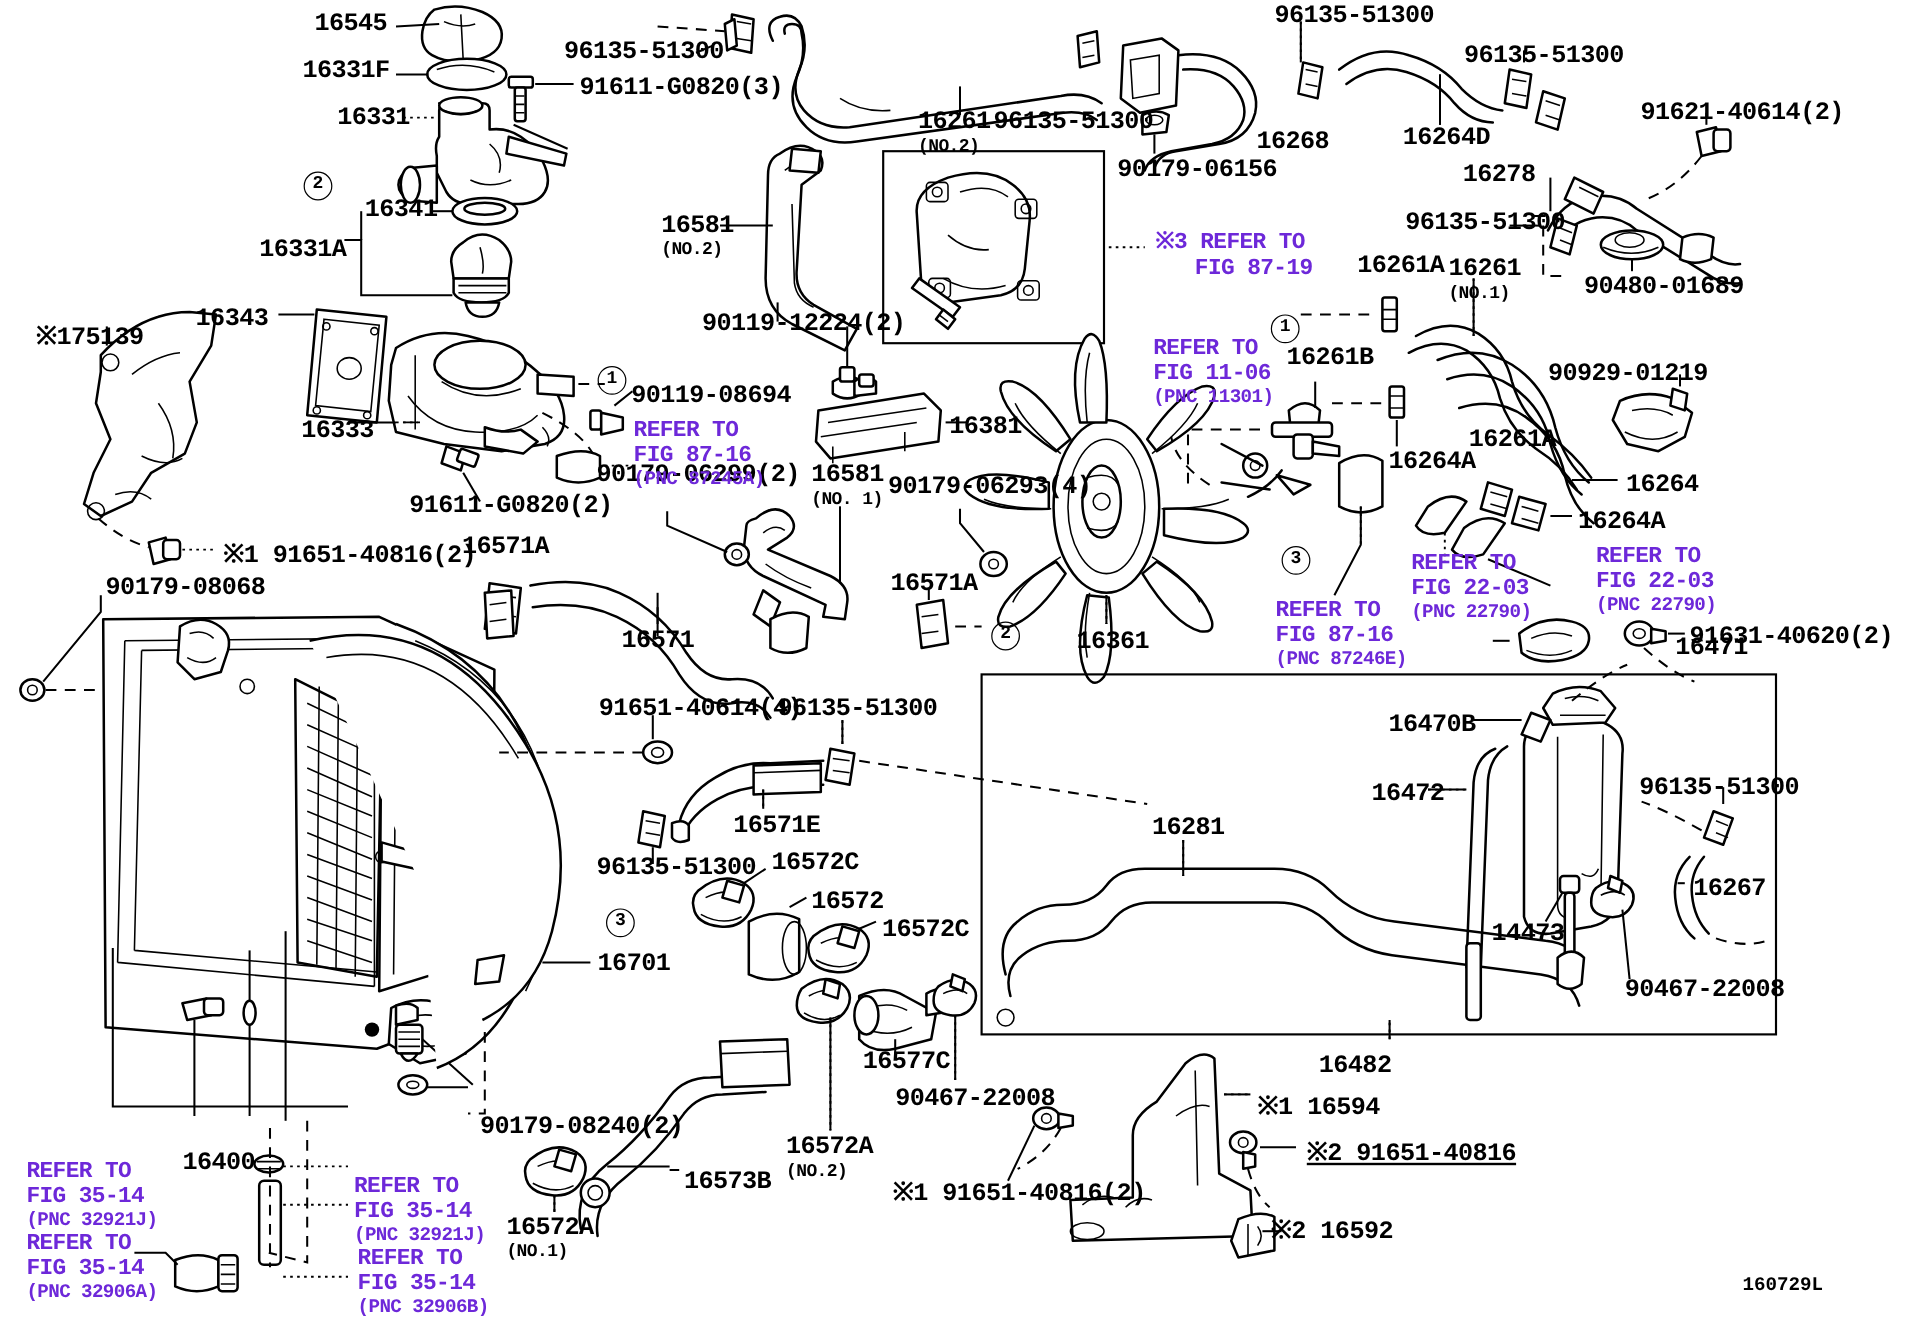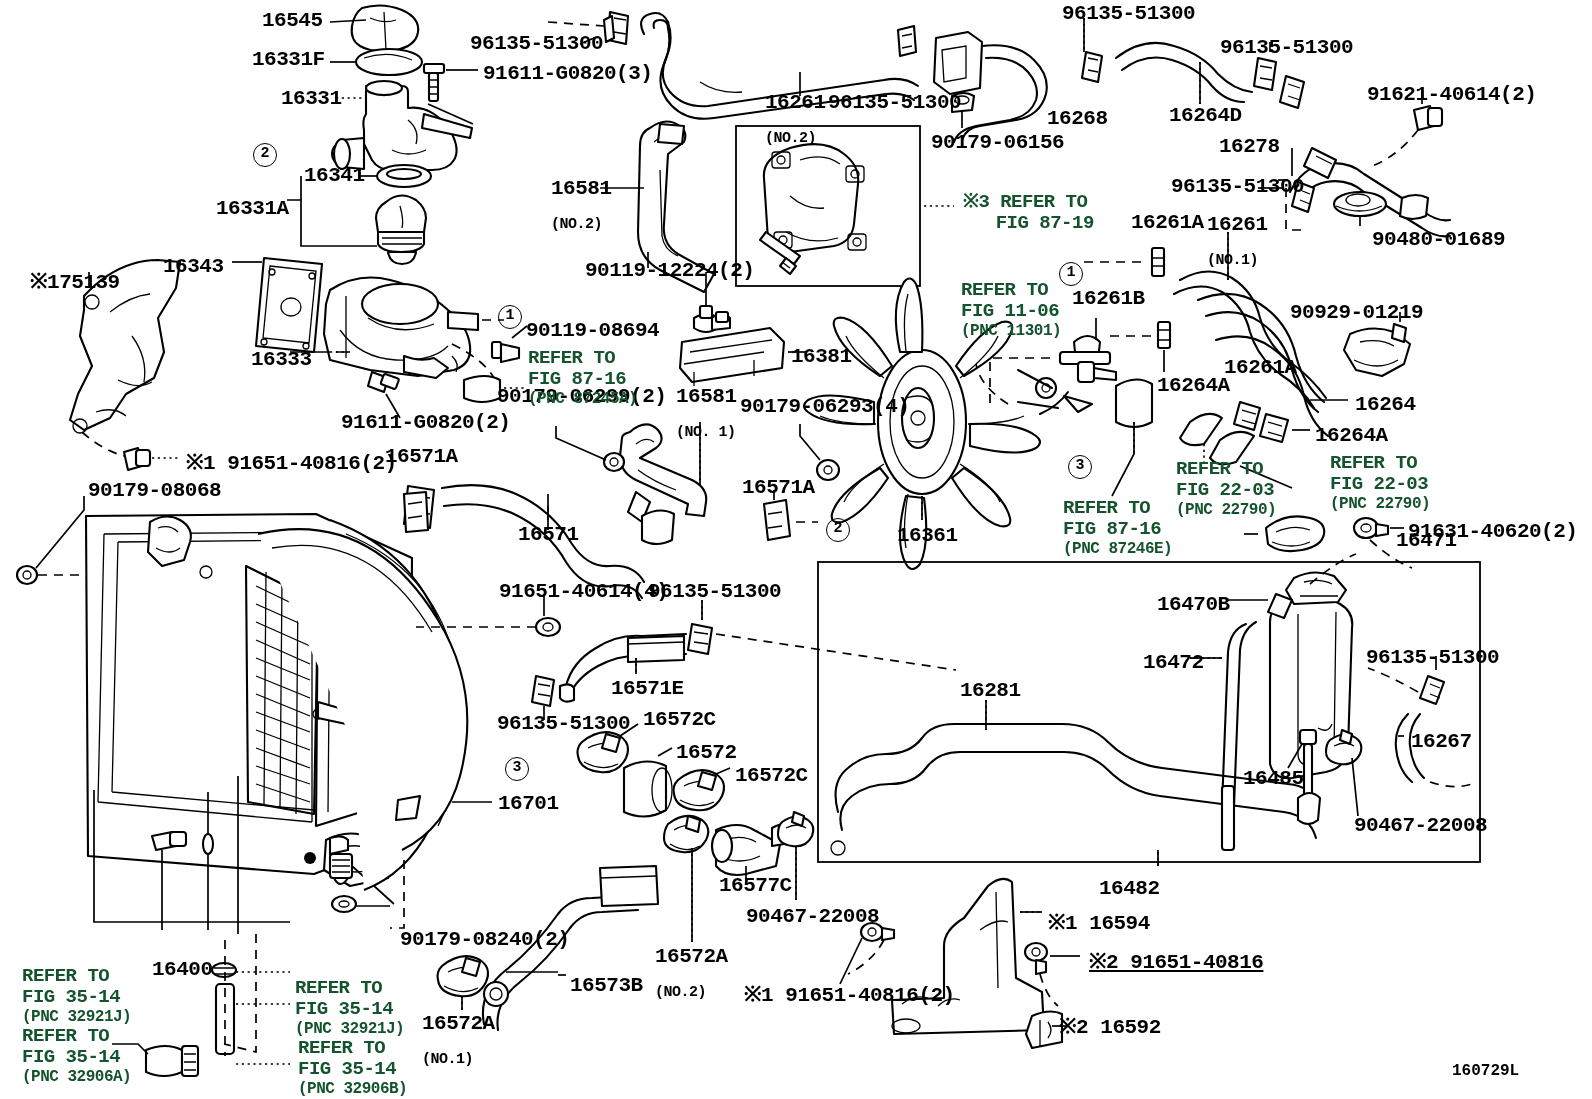--- a/index.html
+++ b/index.html
@@ -3,22 +3,22 @@
 <meta charset="utf-8">
 <style>
   html,body{margin:0;padding:0;background:#fff;}
   body{width:1592px;height:1099px;position:relative;overflow:hidden;
        font-family:"Liberation Mono","DejaVu Sans Mono",monospace;color:#000;}
   #sheet{position:absolute;inset:0;}
   svg#art{position:absolute;left:0;top:0;width:1592px;height:1099px;}
   .lbl{position:absolute;white-space:pre;line-height:1.08;color:#000;
        font-family:"Liberation Mono","DejaVu Sans Mono",monospace;
        font-size:21px;letter-spacing:-0.5px;font-weight:700;}
-  .lbl .sub{display:block;font-size:15px;letter-spacing:-0.5px;font-weight:700;margin-top:16px;}
-  .ref{position:absolute;white-space:pre;line-height:1.12;color:#14532d;
+  .lbl .sub{display:block;font-size:15px;letter-spacing:-0.5px;font-weight:700;}
+  .ref{position:absolute;white-space:pre;line-height:1.12;color:#6d28d9;
        font-family:"Liberation Mono","DejaVu Sans Mono",monospace;
        font-size:19px;letter-spacing:-0.5px;font-weight:700;}
   .ref .pnc{display:block;font-size:16px;letter-spacing:-0.5px;}
   .note{position:absolute;white-space:pre;line-height:1.45;color:#000;
         font-family:"DejaVu Sans","Liberation Sans",sans-serif;
         font-size:18px;font-weight:600;}
   .sheetid{position:absolute;white-space:pre;color:#000;
            font-family:"Liberation Mono","DejaVu Sans Mono",monospace;
            font-size:16px;font-weight:700;letter-spacing:0px;}
   .cnum{position:absolute;width:22px;height:22px;border:1.6px solid #000;
@@ -670,21 +670,21 @@
       <div class="lbl" style="left: 551px; top: 178px;">16581<span class="sub">(NO.2)</span></div>
       <div class="lbl" style="left: 585px; top: 260px;">90119-12224(2)</div>
       <div class="lbl" style="left: 1062px; top: 3px;">96135-51300</div>
       <div class="lbl" style="left: 1220px; top: 37px;">96135-51300</div>
       <div class="lbl" style="left: 1047px; top: 108px;">16268</div>
       <div class="lbl" style="left: 1169px; top: 105px;">16264D</div>
       <div class="lbl" style="left: 931px; top: 132px;">90179-06156</div>
       <div class="lbl" style="left: 1367px; top: 84px;">91621-40614(2)</div>
       <div class="lbl" style="left: 1219px; top: 136px;">16278</div>
       <div class="lbl" style="left: 1171px; top: 176px;">96135-51300</div>
-      <div class="lbl" style="left: 1372px; top: 229px;">90480-01689</div>
+      <div class="lbl" style="left: 1320px; top: 229px;">90480-01689</div>
       <div class="lbl" style="left: 1131px; top: 212px;">16261A</div>
       <div class="lbl" style="left: 1207px; top: 214px;">16261<span class="sub">(NO.1)</span></div>
       <div class="lbl" style="left: 1072px; top: 288px;">16261B</div>
       <div class="lbl" style="left: 1290px; top: 302px;">90929-01219</div>
       <div class="lbl" style="left: 1224px; top: 357px;">16261A</div>
       <div class="lbl" style="left: 1157px; top: 375px;">16264A</div>
       <div class="lbl" style="left: 1355px; top: 394px;">16264</div>
       <div class="lbl" style="left: 1315px; top: 425px;">16264A</div>
       <div class="lbl" style="left: 526px; top: 320px;">90119-08694</div>
       <div class="lbl" style="left: 341px; top: 412px; text-align: right;">91611-G0820(2)</div>
@@ -713,21 +713,21 @@
       <div class="lbl" style="left: 655px; top: 946px;">16572A<span class="sub">(NO.2)</span></div>
       <div class="lbl" style="left: 570px; top: 975px;">16573B</div>
       <div class="lbl" style="left: 422px; top: 1013px;">16572A<span class="sub">(NO.1)</span></div>
       <div class="lbl" style="left: 152px; top: 942px; margin-top: 17px;">16400</div>
       <div class="lbl" style="left: 400px; top: 929px;">90179-08240(2)</div>
       <div class="lbl" style="left: 960px; top: 680px;">16281</div>
       <div class="lbl" style="left: 1157px; top: 594px;">16470B</div>
       <div class="lbl" style="left: 1143px; top: 652px;">16472</div>
       <div class="lbl" style="left: 1366px; top: 647px;">96135-51300</div>
       <div class="lbl" style="left: 1411px; top: 731px;">16267</div>
-      <div class="lbl" style="left: 1243px; top: 768px;">16485</div>
+      <div class="lbl" style="left: 1243px; top: 768px;">14473</div>
       <div class="lbl" style="left: 1354px; top: 815px;">90467-22008</div>
       <div class="lbl" style="left: 1099px; top: 878px;">16482</div>
       <div class="lbl" style="left: 1048px; top: 913px;">※1 16594</div>
       <div class="lbl" style="left: 1089px; top: 952px; text-decoration: underline;">※2 91651-40816</div>
       <div class="lbl" style="left: 1059px; top: 1017px;">※2 16592</div>
       <div class="lbl" style="left: 744px; top: 985px;">※1 91651-40816(2)</div>
     </div>
   <div id="refs">
       <div class="ref" style="left: 963px; top: 192px;">※3 REFER TO
    FIG 87-19</div>

